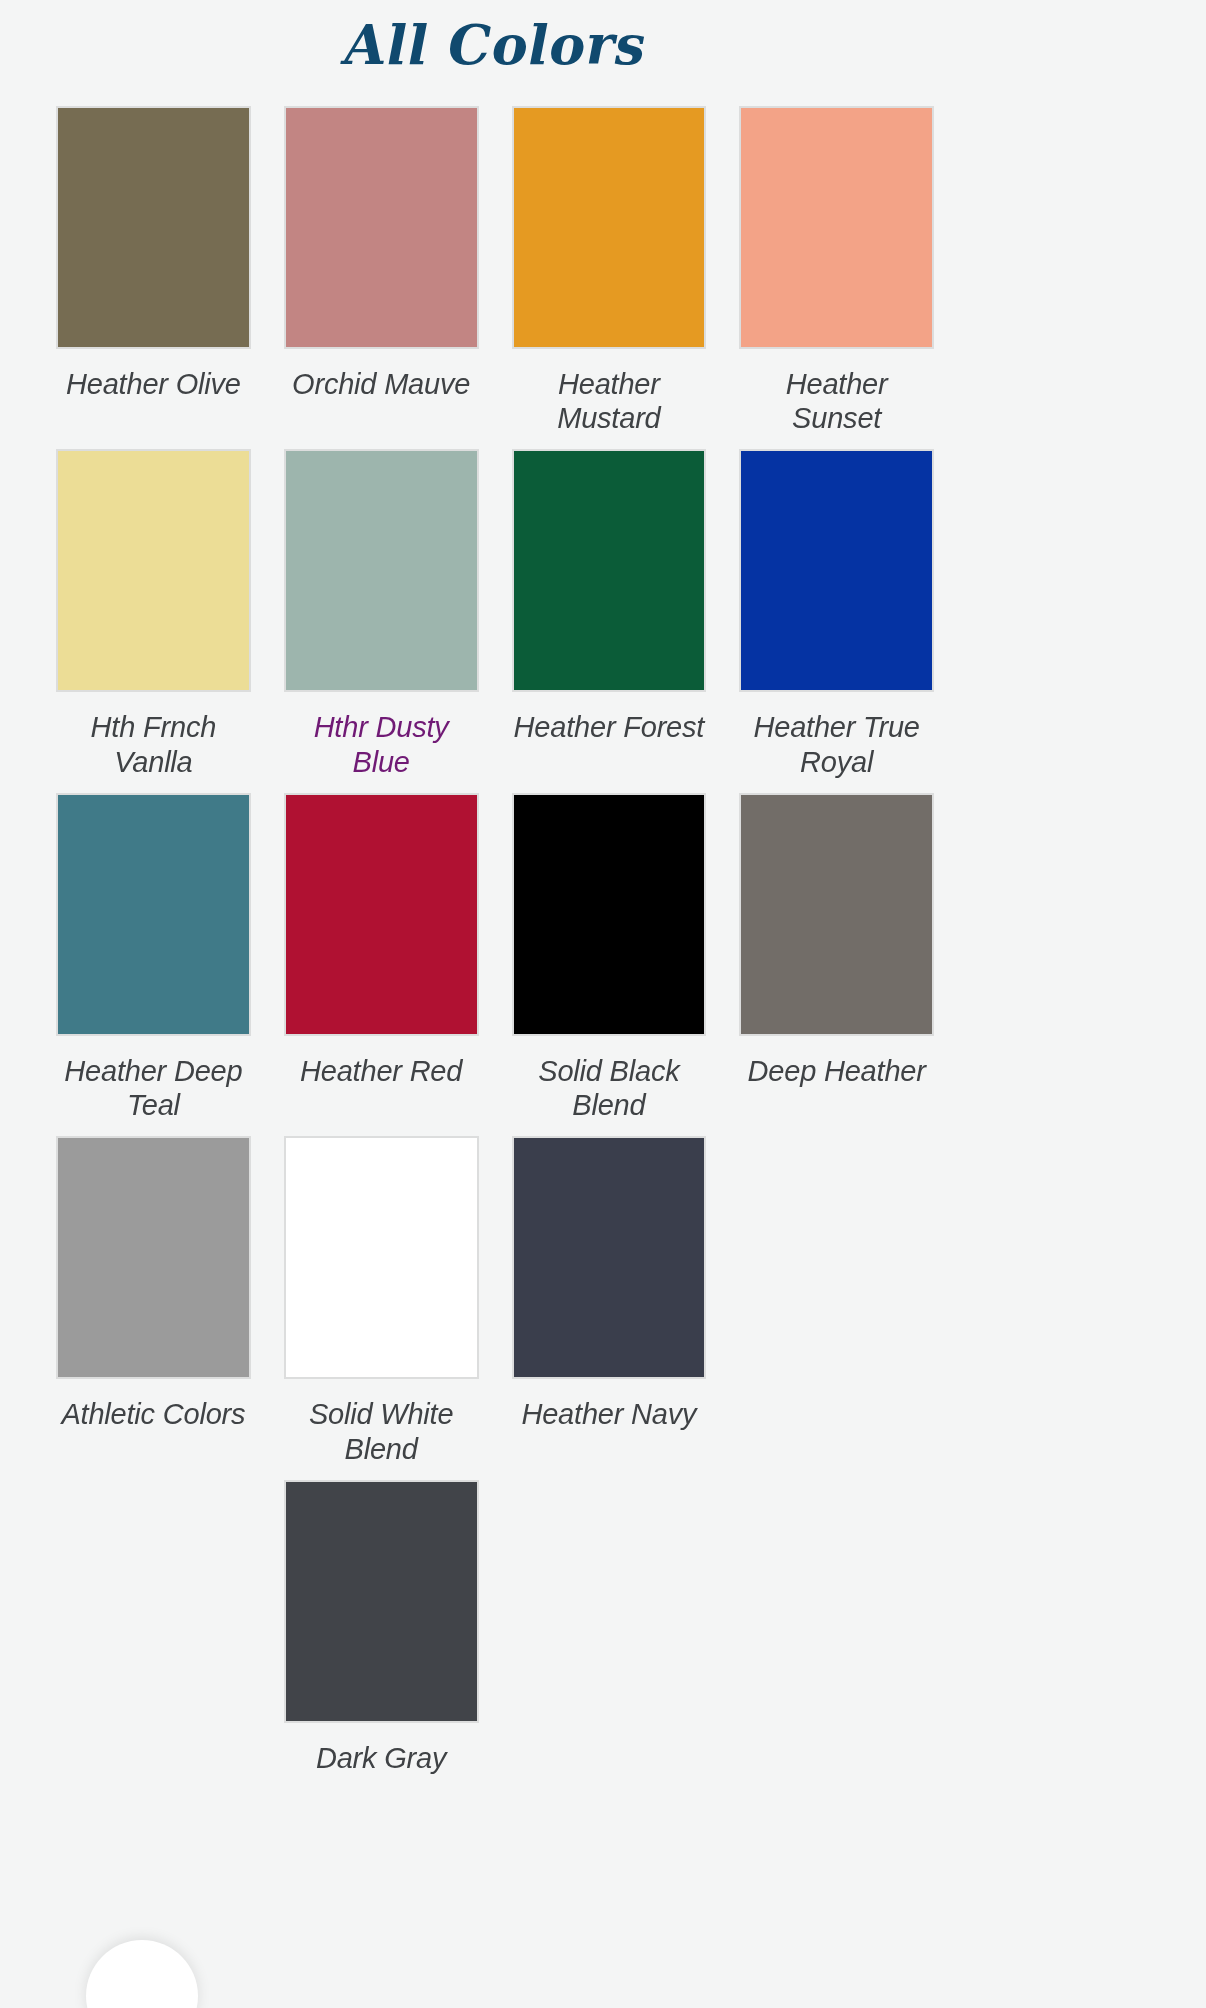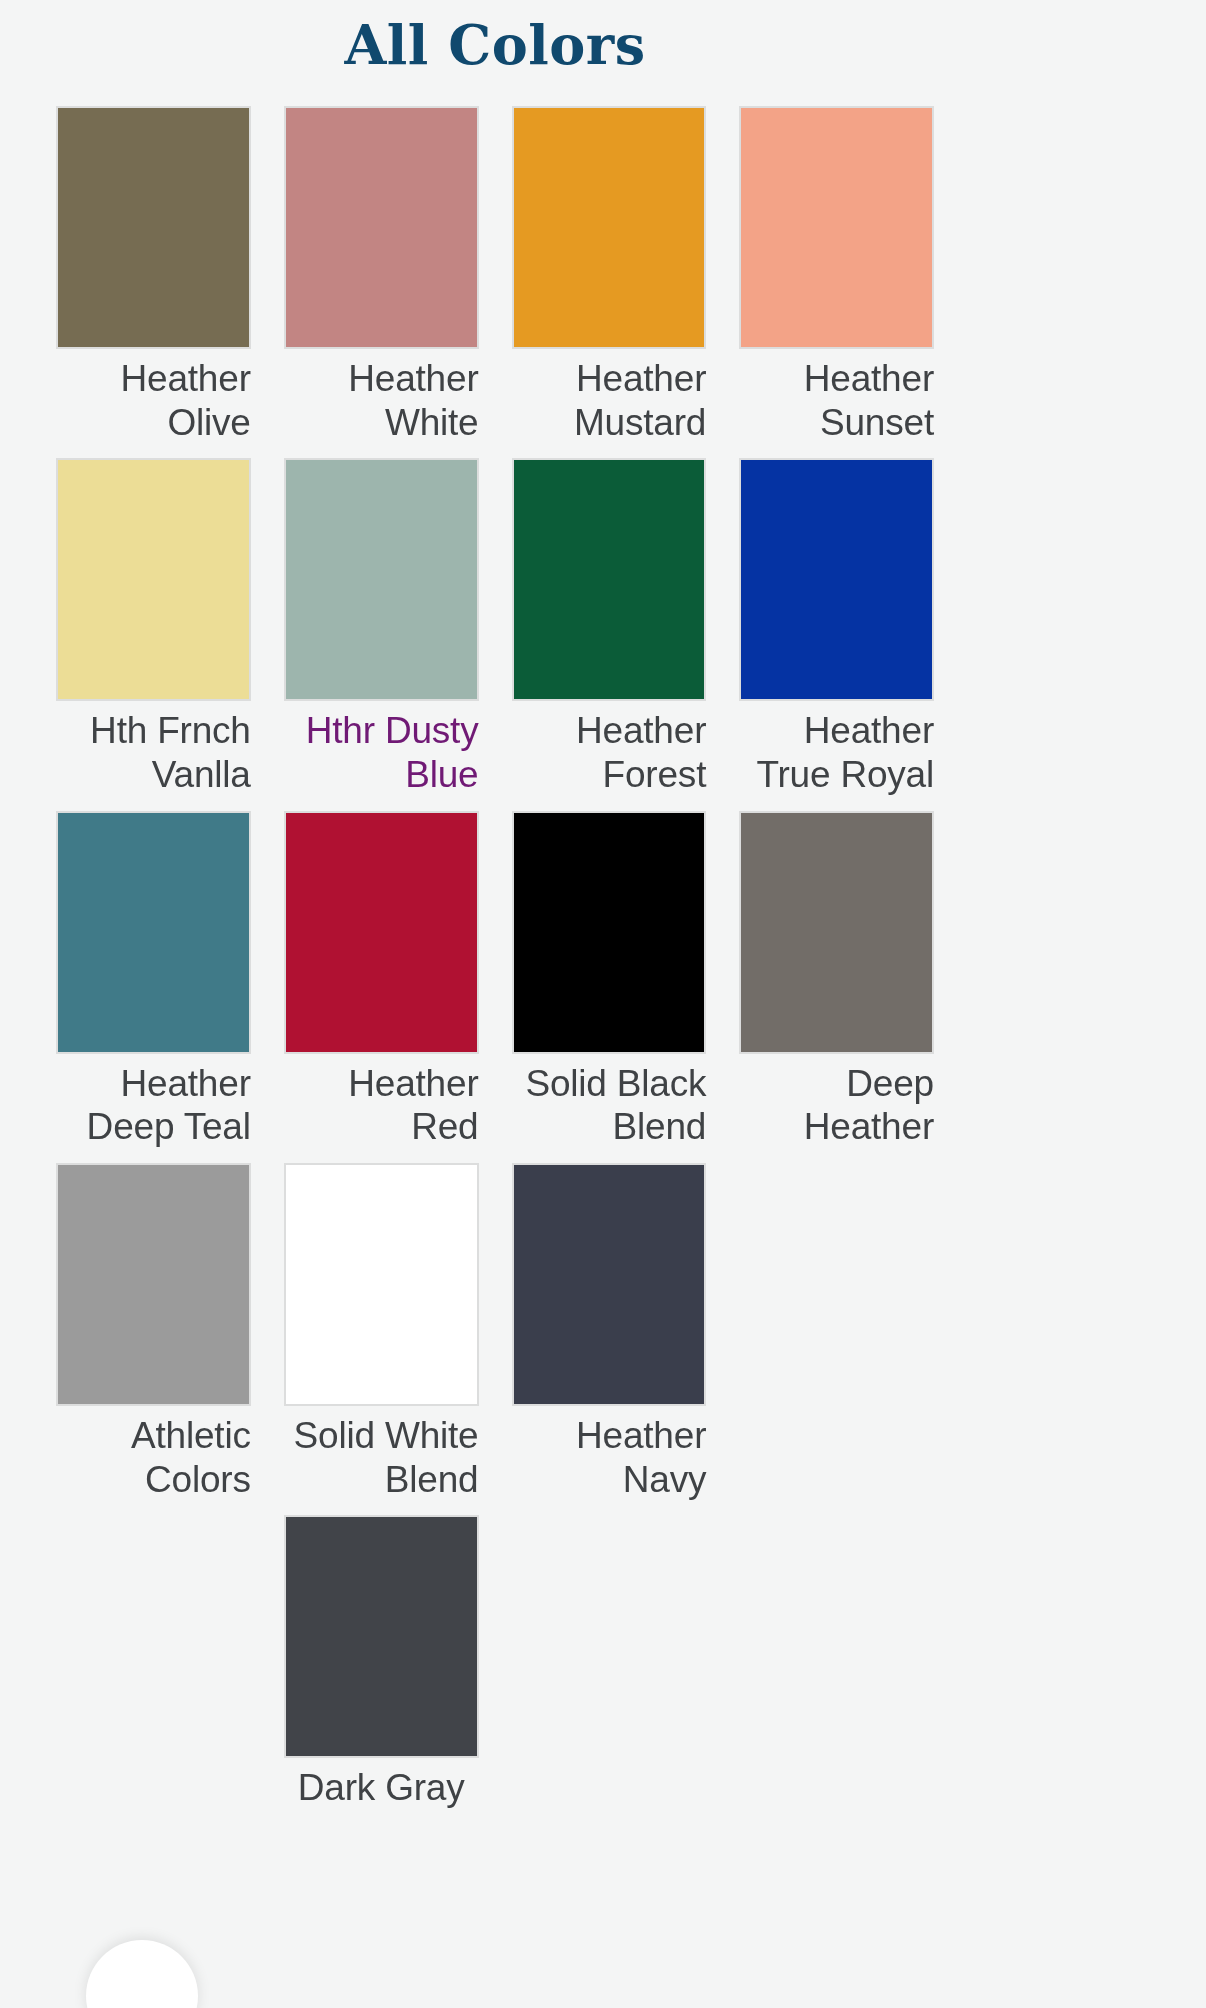--- a/index.html
+++ b/index.html
@@ -14,20 +14,21 @@
     font-family: "Liberation Sans", sans-serif;
     overflow: hidden;
     position: relative;
   }
 
   #page {
     width: 990px;
     height: 2008px;
     position: relative;
     box-sizing: border-box;
+    font-style: italic;
   }
 
   
   .page-title {
     text-align: center;
     color: #10496e;
     font-family: "DejaVu Serif", "Liberation Serif", serif;
     font-weight: bold;
     font-size: 54px;
     letter-spacing: 0.5px;
@@ -63,25 +64,25 @@
     box-sizing: border-box;
     border: 2px solid #dcdddd;
     background: #cccccc;
   }
 
   .swatch-cell.selected .swatch-chip {
     border: 10px solid #d5d6d7;
   }
 
   .swatch-label {
-    margin-top: 8px;
-    font-size: 37px;
+    margin-top: 18px;
+    font-size: 29px;
     line-height: 1.18;
     color: #3f4245;
-    text-align: right;
+    text-align: center;
     font-family: "Liberation Sans", sans-serif;
     letter-spacing: -0.2px;
     user-select: none;
     max-width: 250px;
   }
 
   
   .last-row {
     padding: 0 56px;
     margin-top: 14px;
@@ -112,21 +113,21 @@
 
   <h1 class="page-title" style="color: rgb(16, 73, 110);">All Colors</h1>
 
   <div class="swatch-grid">
       <div class="swatch-cell">
         <div class="swatch-chip" title="Heather Olive" style="background: rgb(118, 108, 82); border-color: rgb(220, 221, 221);"></div>
         <div class="swatch-label" style="color: rgb(63, 66, 69);">Heather Olive</div>
       </div>
       <div class="swatch-cell">
         <div class="swatch-chip" title="Heather Mauve" style="background: rgb(194, 133, 131); border-color: rgb(220, 221, 221);"></div>
-        <div class="swatch-label" style="color: rgb(63, 66, 69);">Heather White</div>
+        <div class="swatch-label" style="color: rgb(63, 66, 69);">Orchid Mauve</div>
       </div>
       <div class="swatch-cell">
         <div class="swatch-chip" title="Heather Mustard" style="background: rgb(229, 154, 34); border-color: rgb(220, 221, 221);"></div>
         <div class="swatch-label" style="color: rgb(63, 66, 69);">Heather Mustard</div>
       </div>
       <div class="swatch-cell">
         <div class="swatch-chip" title="Heather Sunset" style="background: rgb(243, 163, 135); border-color: rgb(220, 221, 221);"></div>
         <div class="swatch-label" style="color: rgb(63, 66, 69);">Heather Sunset</div>
       </div>
       <div class="swatch-cell">

